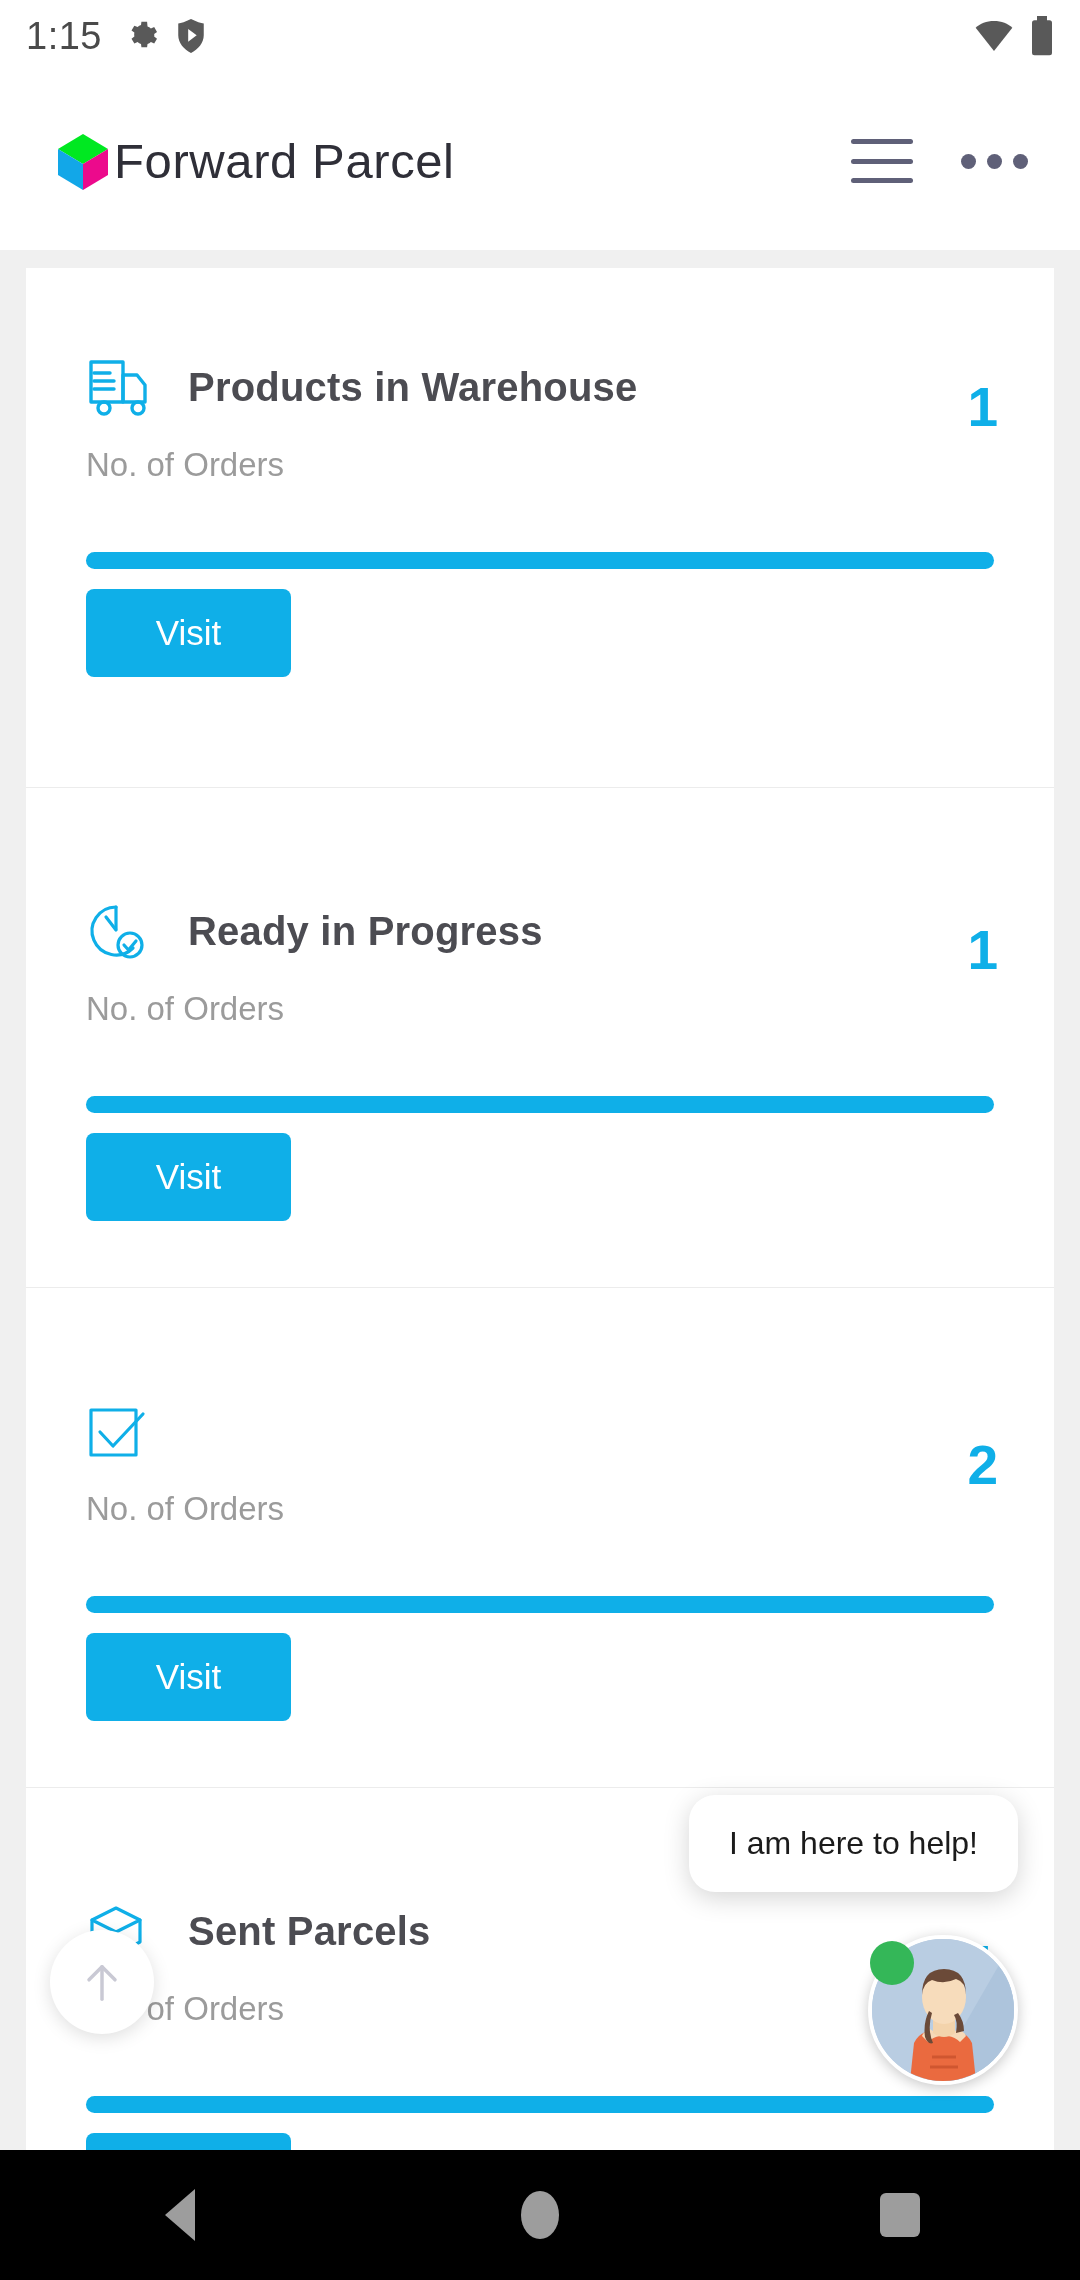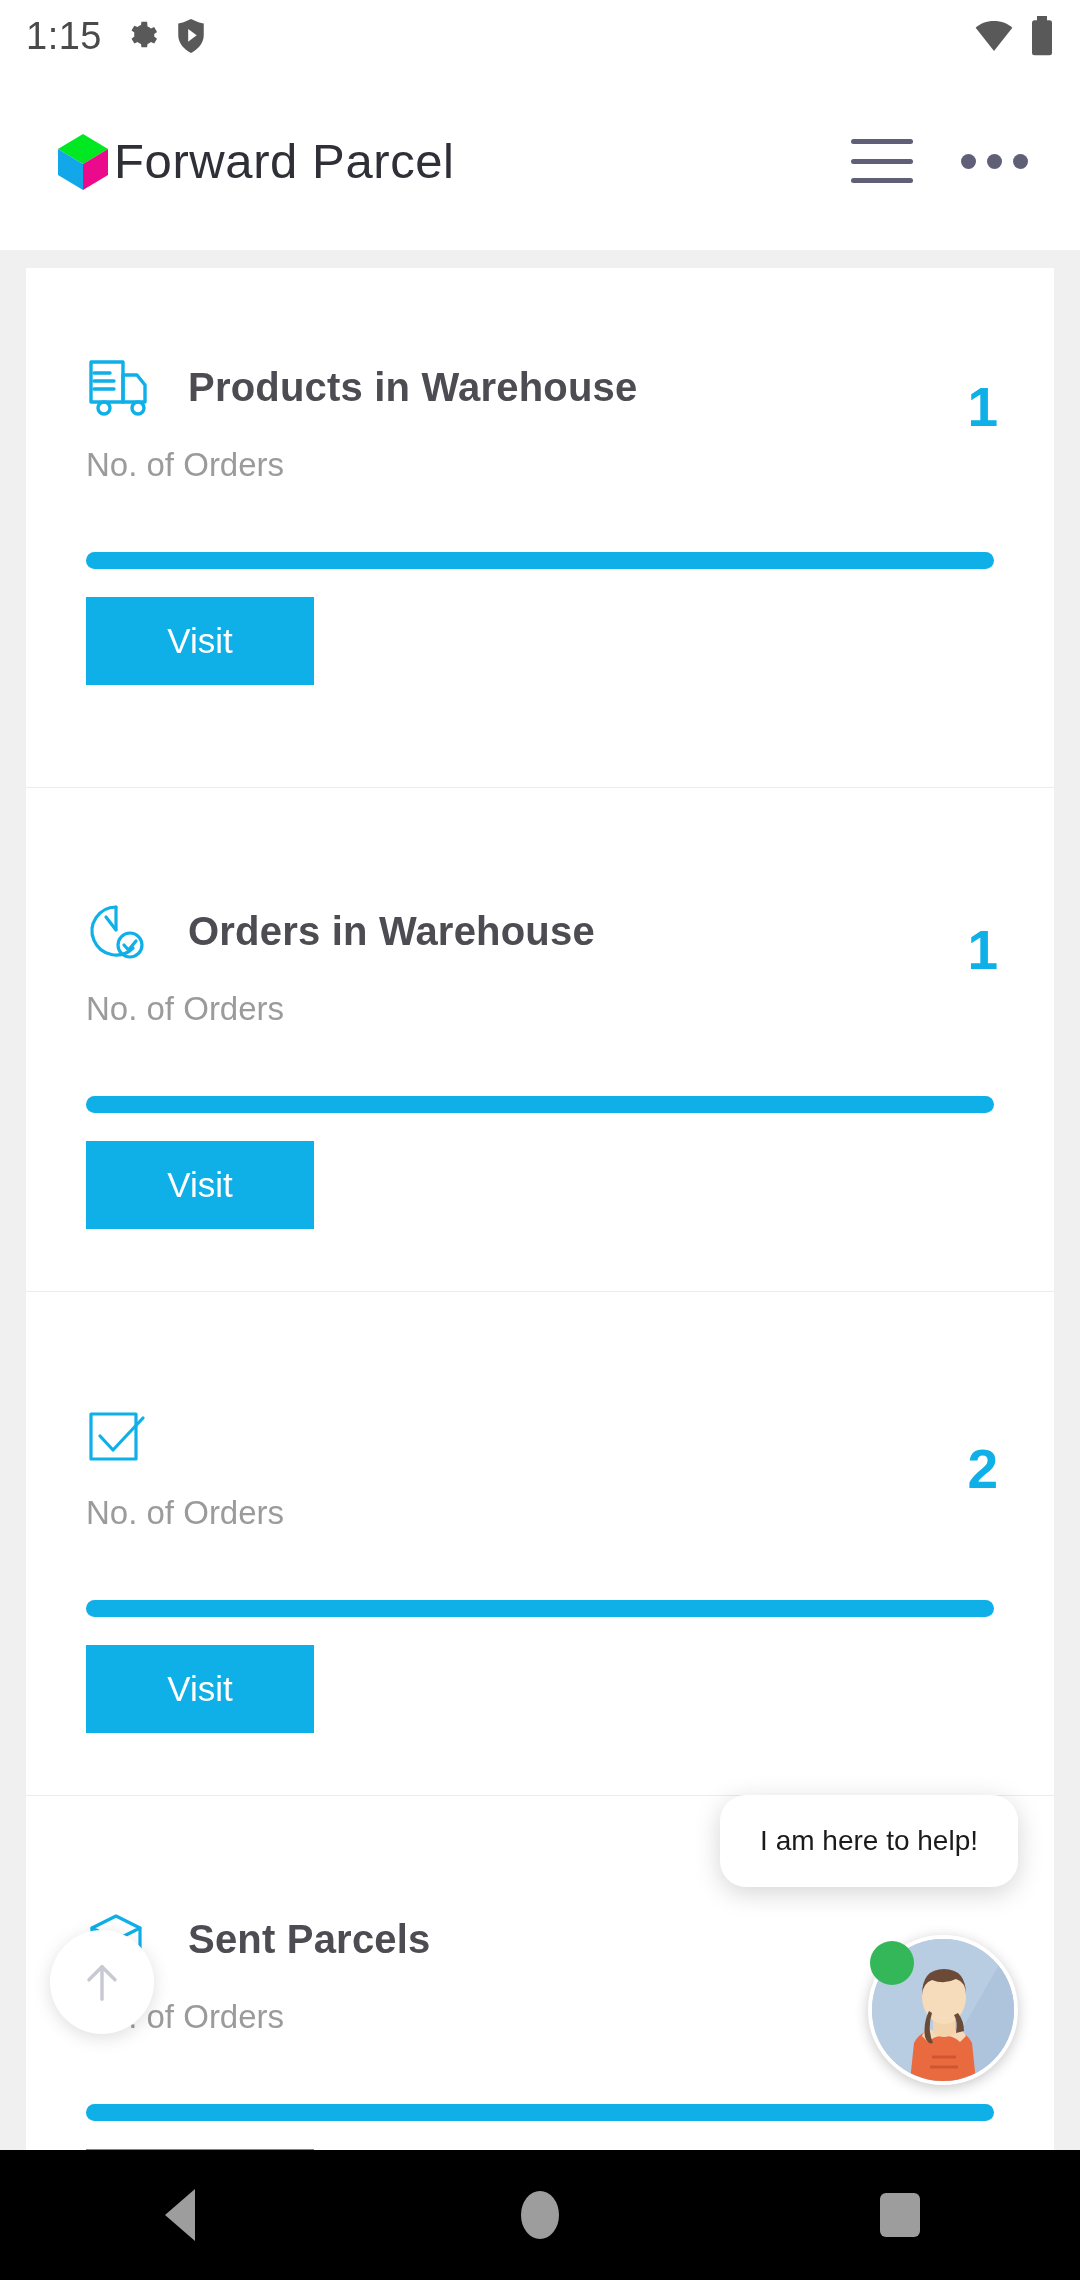--- a/index.html
+++ b/index.html
@@ -55,40 +55,40 @@
   }
   .card-sub { margin-top:28px; font-size:33px; color:#9b9b9b; font-weight:400; }
   .card-count {
     position:absolute; right:56px; font-size:55px; font-weight:700;
     color:#0FAFE8; line-height:1;
   }
   .bar {
     margin-top:68px; height:17px; width:100%; border-radius:12px; background:#0FAFE8;
   }
   .visit-btn {
-    margin-top:28px; width:228px; height:88px; background:#0FAFE8; border:none;
-    border-radius:0; color:#ffffff; font-size:35px; font-family:inherit;
+    margin-top:20px; width:205px; height:88px; background:#0FAFE8; border:none;
+    border-radius:8px; color:#ffffff; font-size:35px; font-family:inherit;
     cursor:pointer; display:flex; align-items:center; justify-content:center;
   }
 
   
   .card-1 .card-count { top:112px; }
   .card-2 .card-count { top:135px; }
   .card-3 .card-count { top:150px; }
   .card-4 .card-count { top:150px; }
 
   .card-1 { padding-top:88px; min-height:520px; }
   .card-2 { padding-top:112px; min-height:500px; }
   .card-3 { padding-top:112px; min-height:500px; }
   .card-4 { padding-top:112px; }
 
   
   .chat-bubble {
     position:absolute; right:62px; top:1795px; background:#ffffff;
-    border-radius:26px; padding:30px 40px; font-size:28px; color:#1b1b1b;
+    border-radius:26px; padding:30px 40px; font-size:32px; color:#1b1b1b;
     box-shadow:0 6px 26px rgba(0,0,0,0.17); white-space:nowrap;
   }
   .avatar-wrap {
     position:absolute; right:62px; top:1935px; width:150px; height:150px;
   }
   .avatar {
     width:150px; height:150px; border-radius:50%; overflow:hidden;
     background:#b9cde2; border:4px solid #ffffff;
     box-shadow:0 3px 14px rgba(0,0,0,0.22); position:relative;
   }
@@ -192,21 +192,21 @@
         <div class="card-head">
           <svg class="card-icon" viewBox="0 0 74 62">
             <g fill="none" stroke="#0FAFE8" stroke-width="3.2" stroke-linecap="round" stroke-linejoin="round">
               <path d="M30 7 A24 24 0 1 0 47 48"></path>
               <path d="M30 7 v22"></path>
               <path d="M30 30 L20 17"></path>
               <circle cx="44" cy="45" r="12"></circle>
               <path d="M38 45 l4.5 5 7.5 -9"></path>
             </g>
           </svg>
-          <div class="card-title">Orders in Warehouse</div>
+          <div class="card-title">Ready in Progress</div>
         </div>
         <div class="card-sub">No. of Orders</div>
         <div class="card-count">1</div>
         <div class="bar"></div>
         <button class="visit-btn">Visit</button>
       </div>
 
       <div class="card card-3">
         <div class="card-head">
           <svg class="card-icon" viewBox="0 0 74 62">

